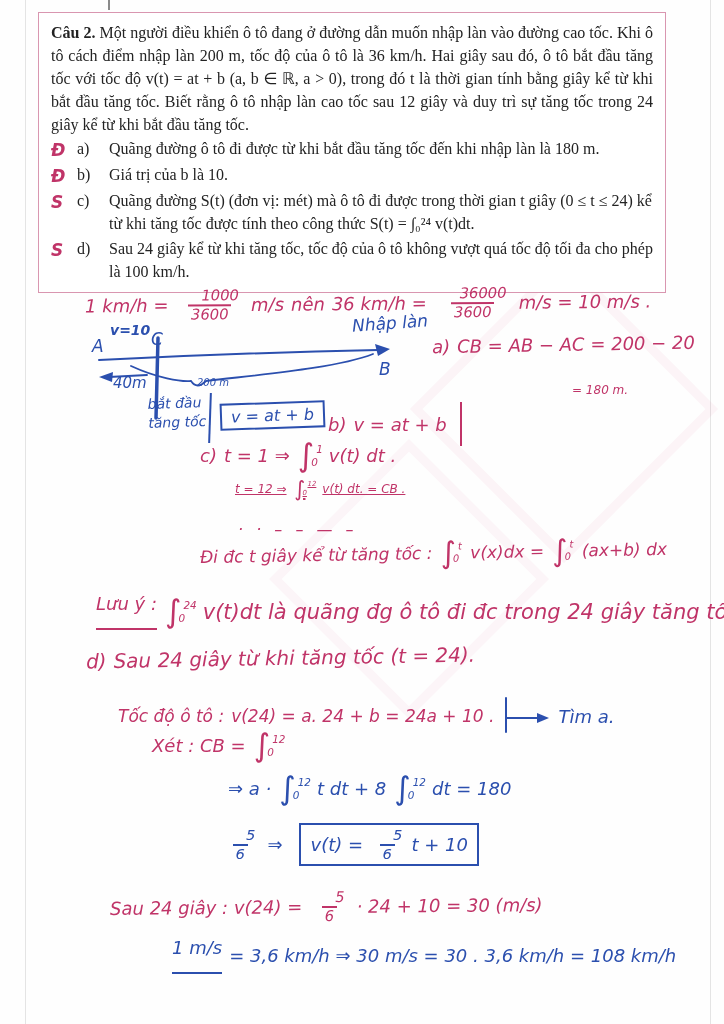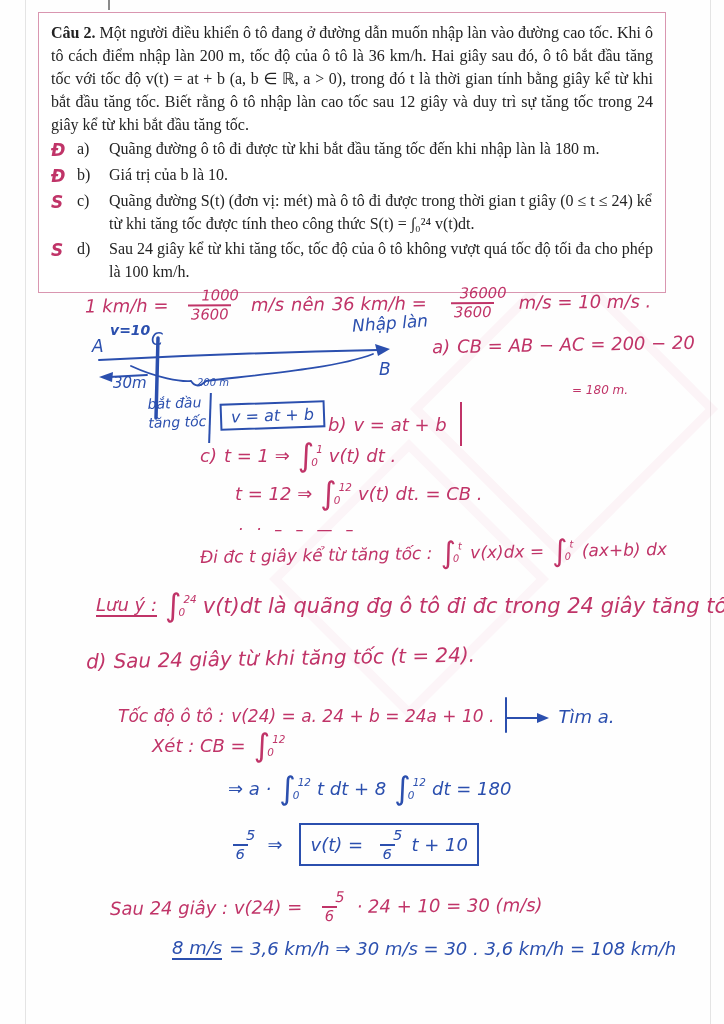--- a/index.html
+++ b/index.html
@@ -26,21 +26,21 @@
   .frac{display:inline-flex;flex-direction:column;align-items:center;line-height:1.12;font-size:0.82em;margin:0 2px;}
   .frac .den{border-top:2px solid currentColor;padding:0 3px;}
   .frac .num{padding:0 3px;margin-left:21px;}
   .int{display:inline-flex;align-items:center;margin:0 1px;}
   .int .sg{font-size:1.75em;font-style:normal;line-height:0.8;}
   .int .lm{display:inline-flex;flex-direction:column;justify-content:space-between;height:2.3em;font-size:0.58em;line-height:1;}
   .int .lm .up{transform:translateX(2px);}
   .int .lm .lo{transform:translateX(-3px);}
   .vbar-pink{width:2px;height:44px;background:#c03468;margin:0 6px;}
   .hand-box-blue{border:2px solid #2b4fae;padding:2px 9px;display:inline-flex;align-items:center;gap:4px;}
-  .underl{border-bottom:2px solid currentColor;padding-bottom:0;}
+  .underl{border-bottom:2px solid currentColor;padding-bottom:14px;}
   .dashes{letter-spacing:4px;}
 </style>
 </head>
 <body>
 
 <div id="page">
 
   <div class="edge" style="left:25px;"></div>
   <div class="edge" style="left:710px;"></div>
   <div class="artifact" style="left:108px;top:0;width:2px;height:10px;"></div>
@@ -107,21 +107,21 @@
   <div class="hw blue" style="left:110px;top:322px;font-size:14px;font-weight:bold;">
       <span>v=10</span>
     </div>
   <div class="hw blue" style="left:151px;top:329px;font-size:17px;">
       <span>C</span>
     </div>
   <div class="hw blue" style="left:379px;top:359px;font-size:17px;">
       <span>B</span>
     </div>
   <div class="hw blue" style="left:113px;top:374px;font-size:15px;">
-      <span>30m</span>
+      <span>40m</span>
     </div>
   <div class="hw blue" style="left:197px;top:377px;font-size:10px;">
       <span>200 m</span>
     </div>
   <div class="hw blue" style="left:148px;top:394px;font-size:14px;transform:rotate(-2deg);display:block;line-height:1.35;">
     <div>bắt đầu</div>
     <div>tăng tốc</div>
   </div>
   <div style="position:absolute;left:209px;top:393px;width:2px;height:50px;background:#2b4fae;transform:rotate(2deg);"></div>
   <div class="hw blue" style="left:220px;top:402px;font-size:16px;transform:rotate(-2deg);">
@@ -149,21 +149,21 @@
     <span>t = 1 ⇒</span>
     <span class="int">
         <span class="sg">∫</span>
         <span class="lm">
           <span class="up">1</span>
           <span class="lo">0</span>
         </span>
       </span>
     <span>v(t) dt .</span>
   </div>
-  <div class="hw pink" style="left:235px;top:481px;font-size:18px;">
+  <div class="hw pink" style="left:235px;top:481px;font-size:12px;text-decoration:underline;">
     <span>t = 12 ⇒</span>
     <span class="int">
         <span class="sg">∫</span>
         <span class="lm">
           <span class="up">12</span>
           <span class="lo">0</span>
         </span>
       </span>
     <span>v(t) dt.  =  CB .</span>
   </div>
@@ -263,17 +263,17 @@
 
   <div class="hw pink" style="left:110px;top:889px;font-size:18px;transform:rotate(-0.5deg);">
     <span>Sau 24 giây  :   v(24) =</span>
     <span class="frac">
         <span class="num">5</span>
         <span class="den">6</span>
       </span>
     <span>· 24 + 10  =  30 (m/s)</span>
   </div>
   <div class="hw blue" style="left:172px;top:937px;font-size:18px;">
-    <span class="underl">8 m/s</span>
+    <span class="underl">1 m/s</span>
     <span>= 3,6 km/h  ⇒  30 m/s = 30 . 3,6 km/h = 108 km/h</span>
   </div>
 
 </div>
 
 </body></html>

